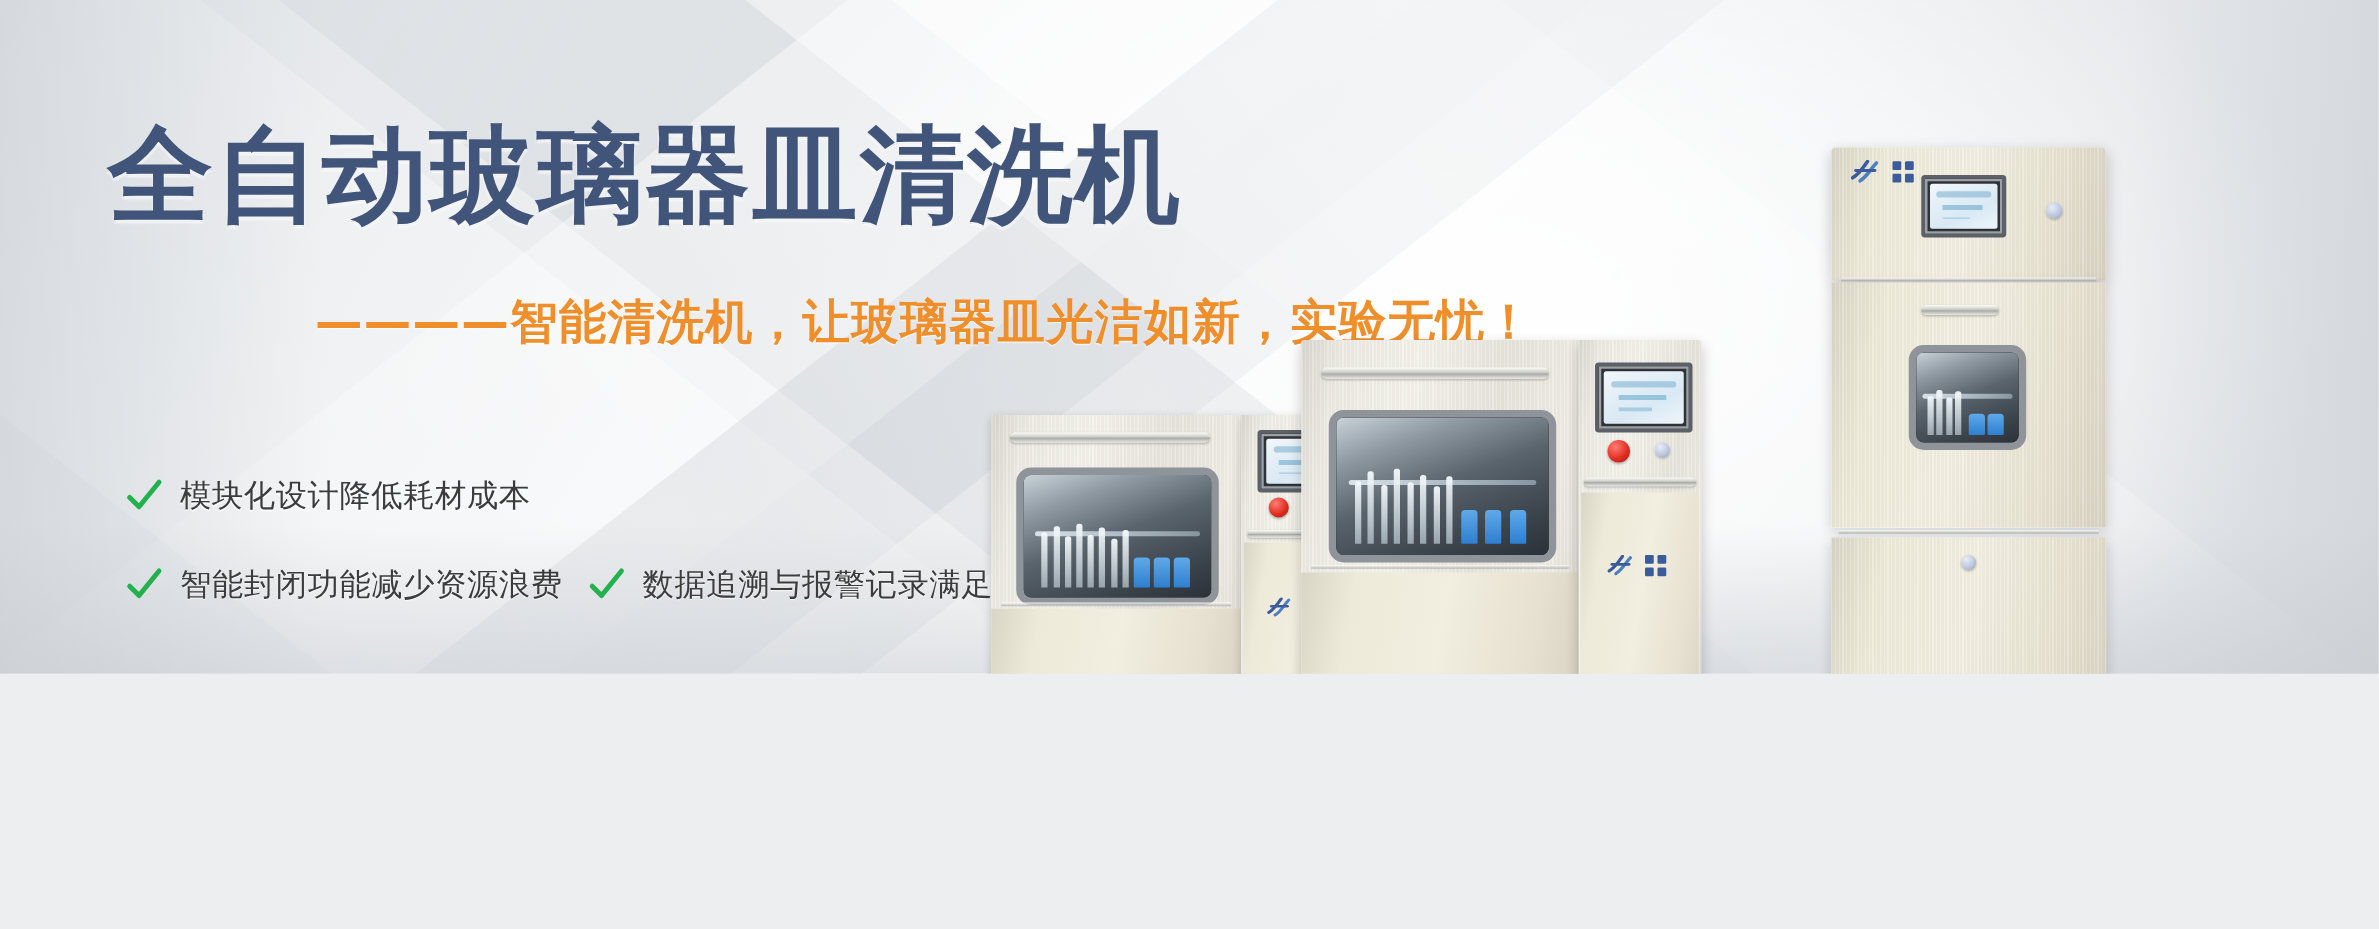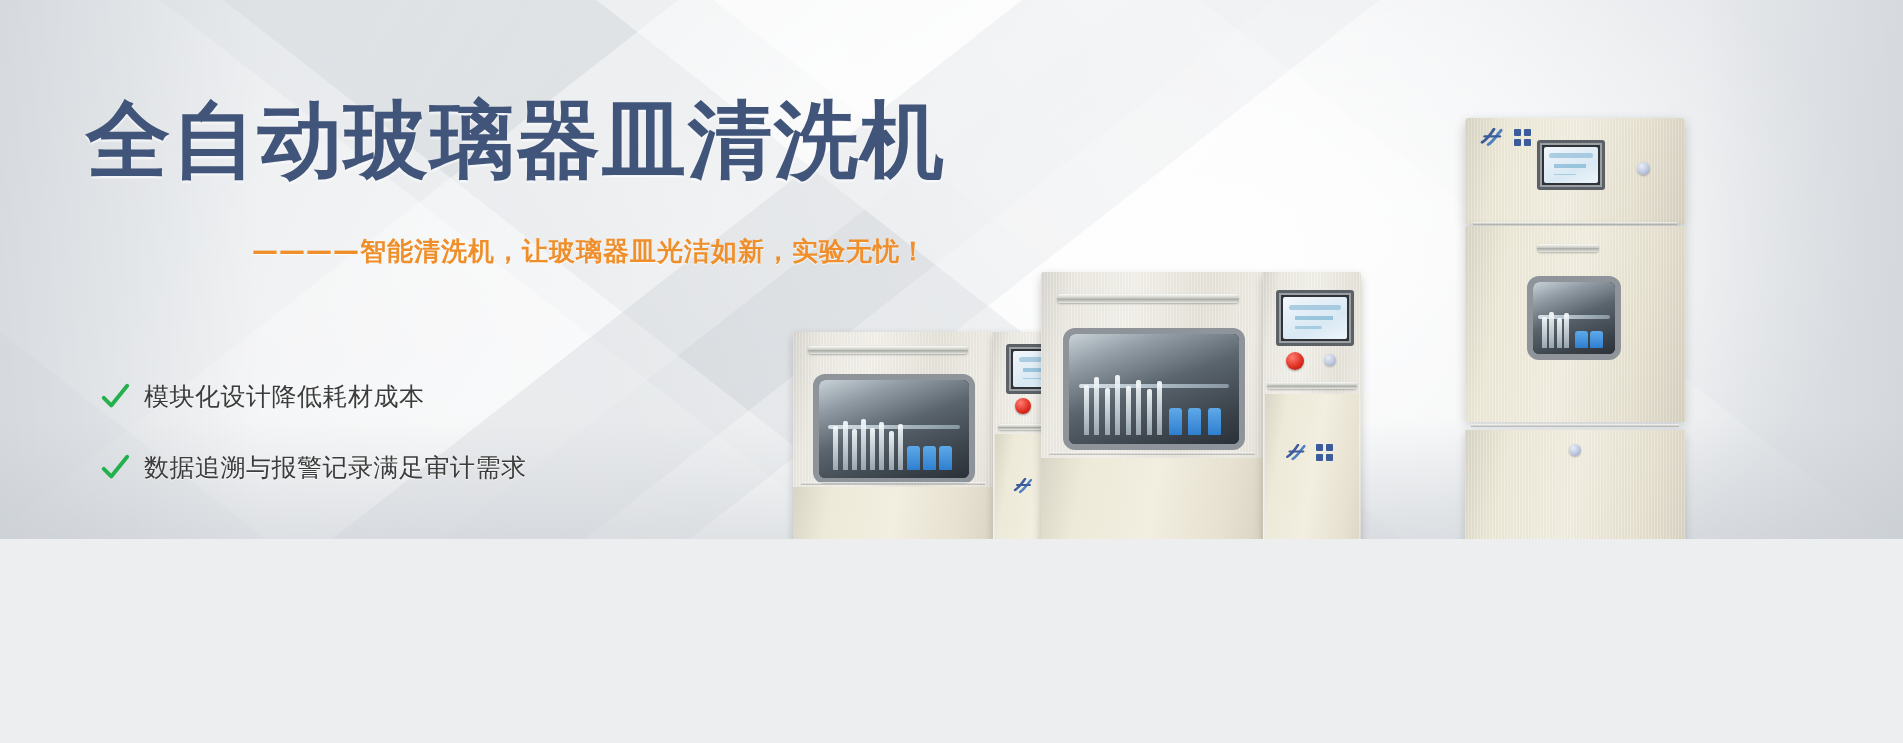--- a/index.html
+++ b/index.html
@@ -60,21 +60,21 @@
   .title{
     position:absolute;left:86px;top:98px;
     font-family:"DejaVu Sans","Liberation Sans",sans-serif;
     font-size:84px;font-weight:700;letter-spacing:2px;
     color:#41557a;line-height:1;white-space:nowrap;
     text-shadow:0 2px 2px rgba(255,255,255,.85), 0 1px 0 rgba(120,132,158,.35);
   }
   .subtitle{
     position:absolute;left:252px;top:238px;
     font-family:"DejaVu Sans","Liberation Sans",sans-serif;
-    font-size:26px;font-weight:700;letter-spacing:1px;
+    font-size:38px;font-weight:700;letter-spacing:1px;
     color:#ef8f2b;white-space:nowrap;line-height:1;
     text-shadow:0 1px 1px rgba(255,255,255,.9);
   }
   .bullets{position:absolute;left:100px;top:380px;width:880px;}
   .brow{display:flex;align-items:flex-start;margin-bottom:38px;}
   .bcell{display:flex;align-items:center;}
   .bcell.c1{width:370px;}
   .check{
     width:30px;height:30px;margin-right:14px;flex:none;
     display:block;
@@ -207,20 +207,26 @@
     <div class="bullets">
       <div class="brow">
         <div class="bcell c1">
           <svg class="check" viewBox="0 0 32 32">
             <path d="M4 17 L12 25 L29 4" fill="none" stroke="#22b14c" stroke-width="4.2" stroke-linecap="round" stroke-linejoin="round"></path>
           </svg>
           <span class="btext">模块化设计降低耗材成本</span>
         </div>
       </div>
       <div class="brow">
+        <div class="bcell c1">
+          <svg class="check" viewBox="0 0 32 32">
+            <path d="M4 17 L12 25 L29 4" fill="none" stroke="#22b14c" stroke-width="4.2" stroke-linecap="round" stroke-linejoin="round"></path>
+          </svg>
+          <span class="btext">智能封闭功能减少资源浪费</span>
+        </div>
         <div class="bcell">
           <svg class="check" viewBox="0 0 32 32">
             <path d="M4 17 L12 25 L29 4" fill="none" stroke="#22b14c" stroke-width="4.2" stroke-linecap="round" stroke-linejoin="round"></path>
           </svg>
           <span class="btext">数据追溯与报警记录满足审计需求</span>
         </div>
       </div>
     </div>
   </div>
 

